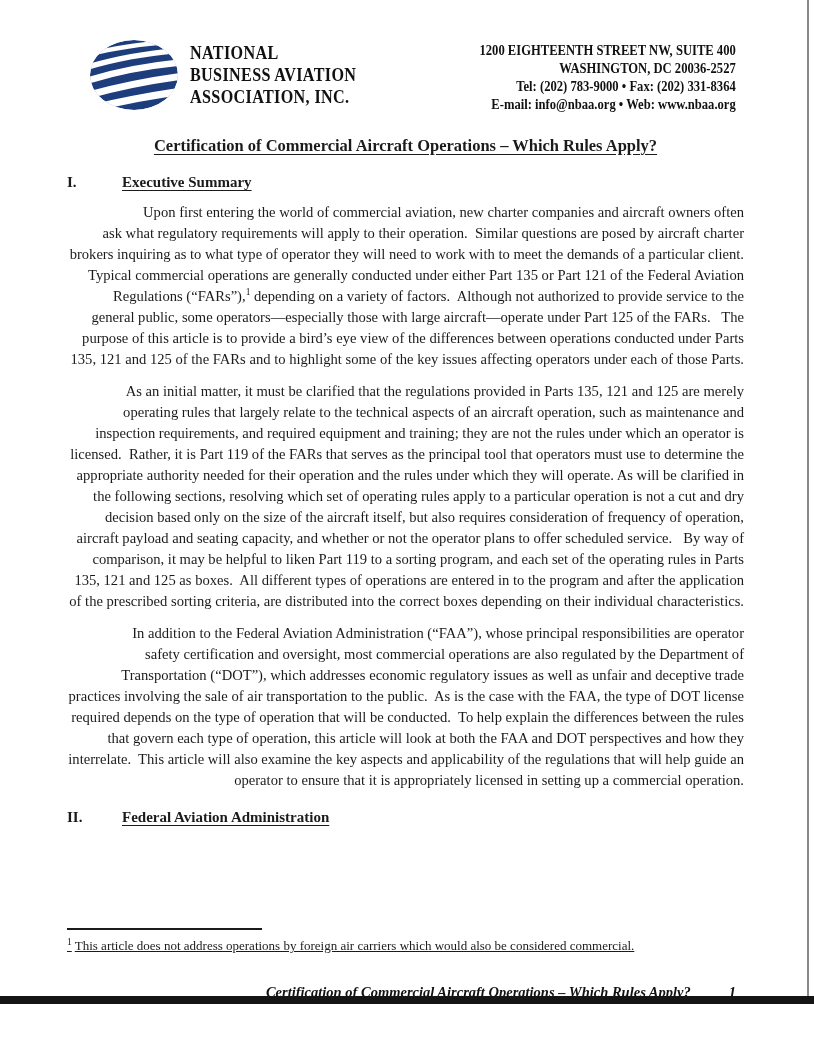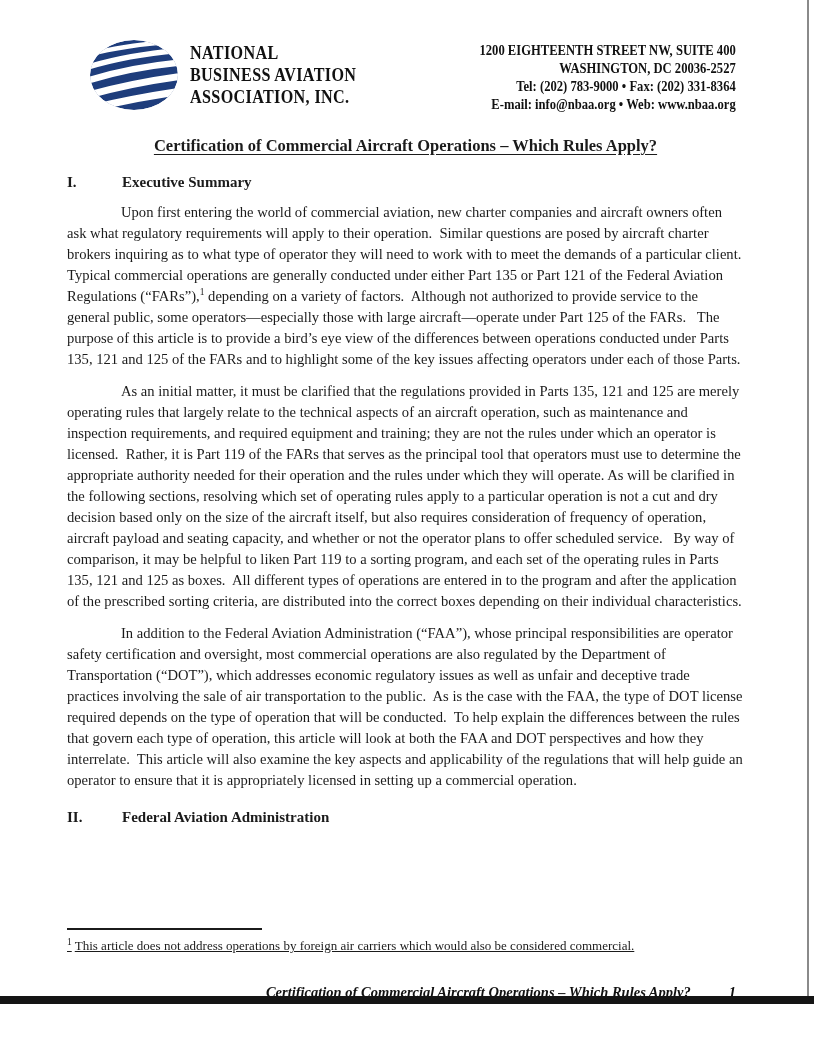--- a/index.html
+++ b/index.html
@@ -53,28 +53,28 @@
   }
   .content { padding: 0 70px 0 67px; }
   .heading {
     display: flex;
     margin: 16px 0 9px 0;
     font-weight: bold;
     font-size: 15px;
     line-height: 21px;
   }
   .heading .hnum { width: 55px; flex: 0 0 auto; }
-  .heading .htxt { text-underline-offset: 3px; }
+  .heading .htxt { text-decoration: underline; text-underline-offset: 3px; }
   .para {
     margin: 0 0 11px 0;
     font-size: 14.6px;
     line-height: 21px;
     text-indent: 54px;
     white-space: pre-wrap;
-    text-align: left;
+    text-align: right;
   }
   sup.fnref {
     font-size: 9.5px;
     vertical-align: super;
     line-height: 0;
   }
   
   .footnote-area {
     position: absolute;
     left: 67px;

